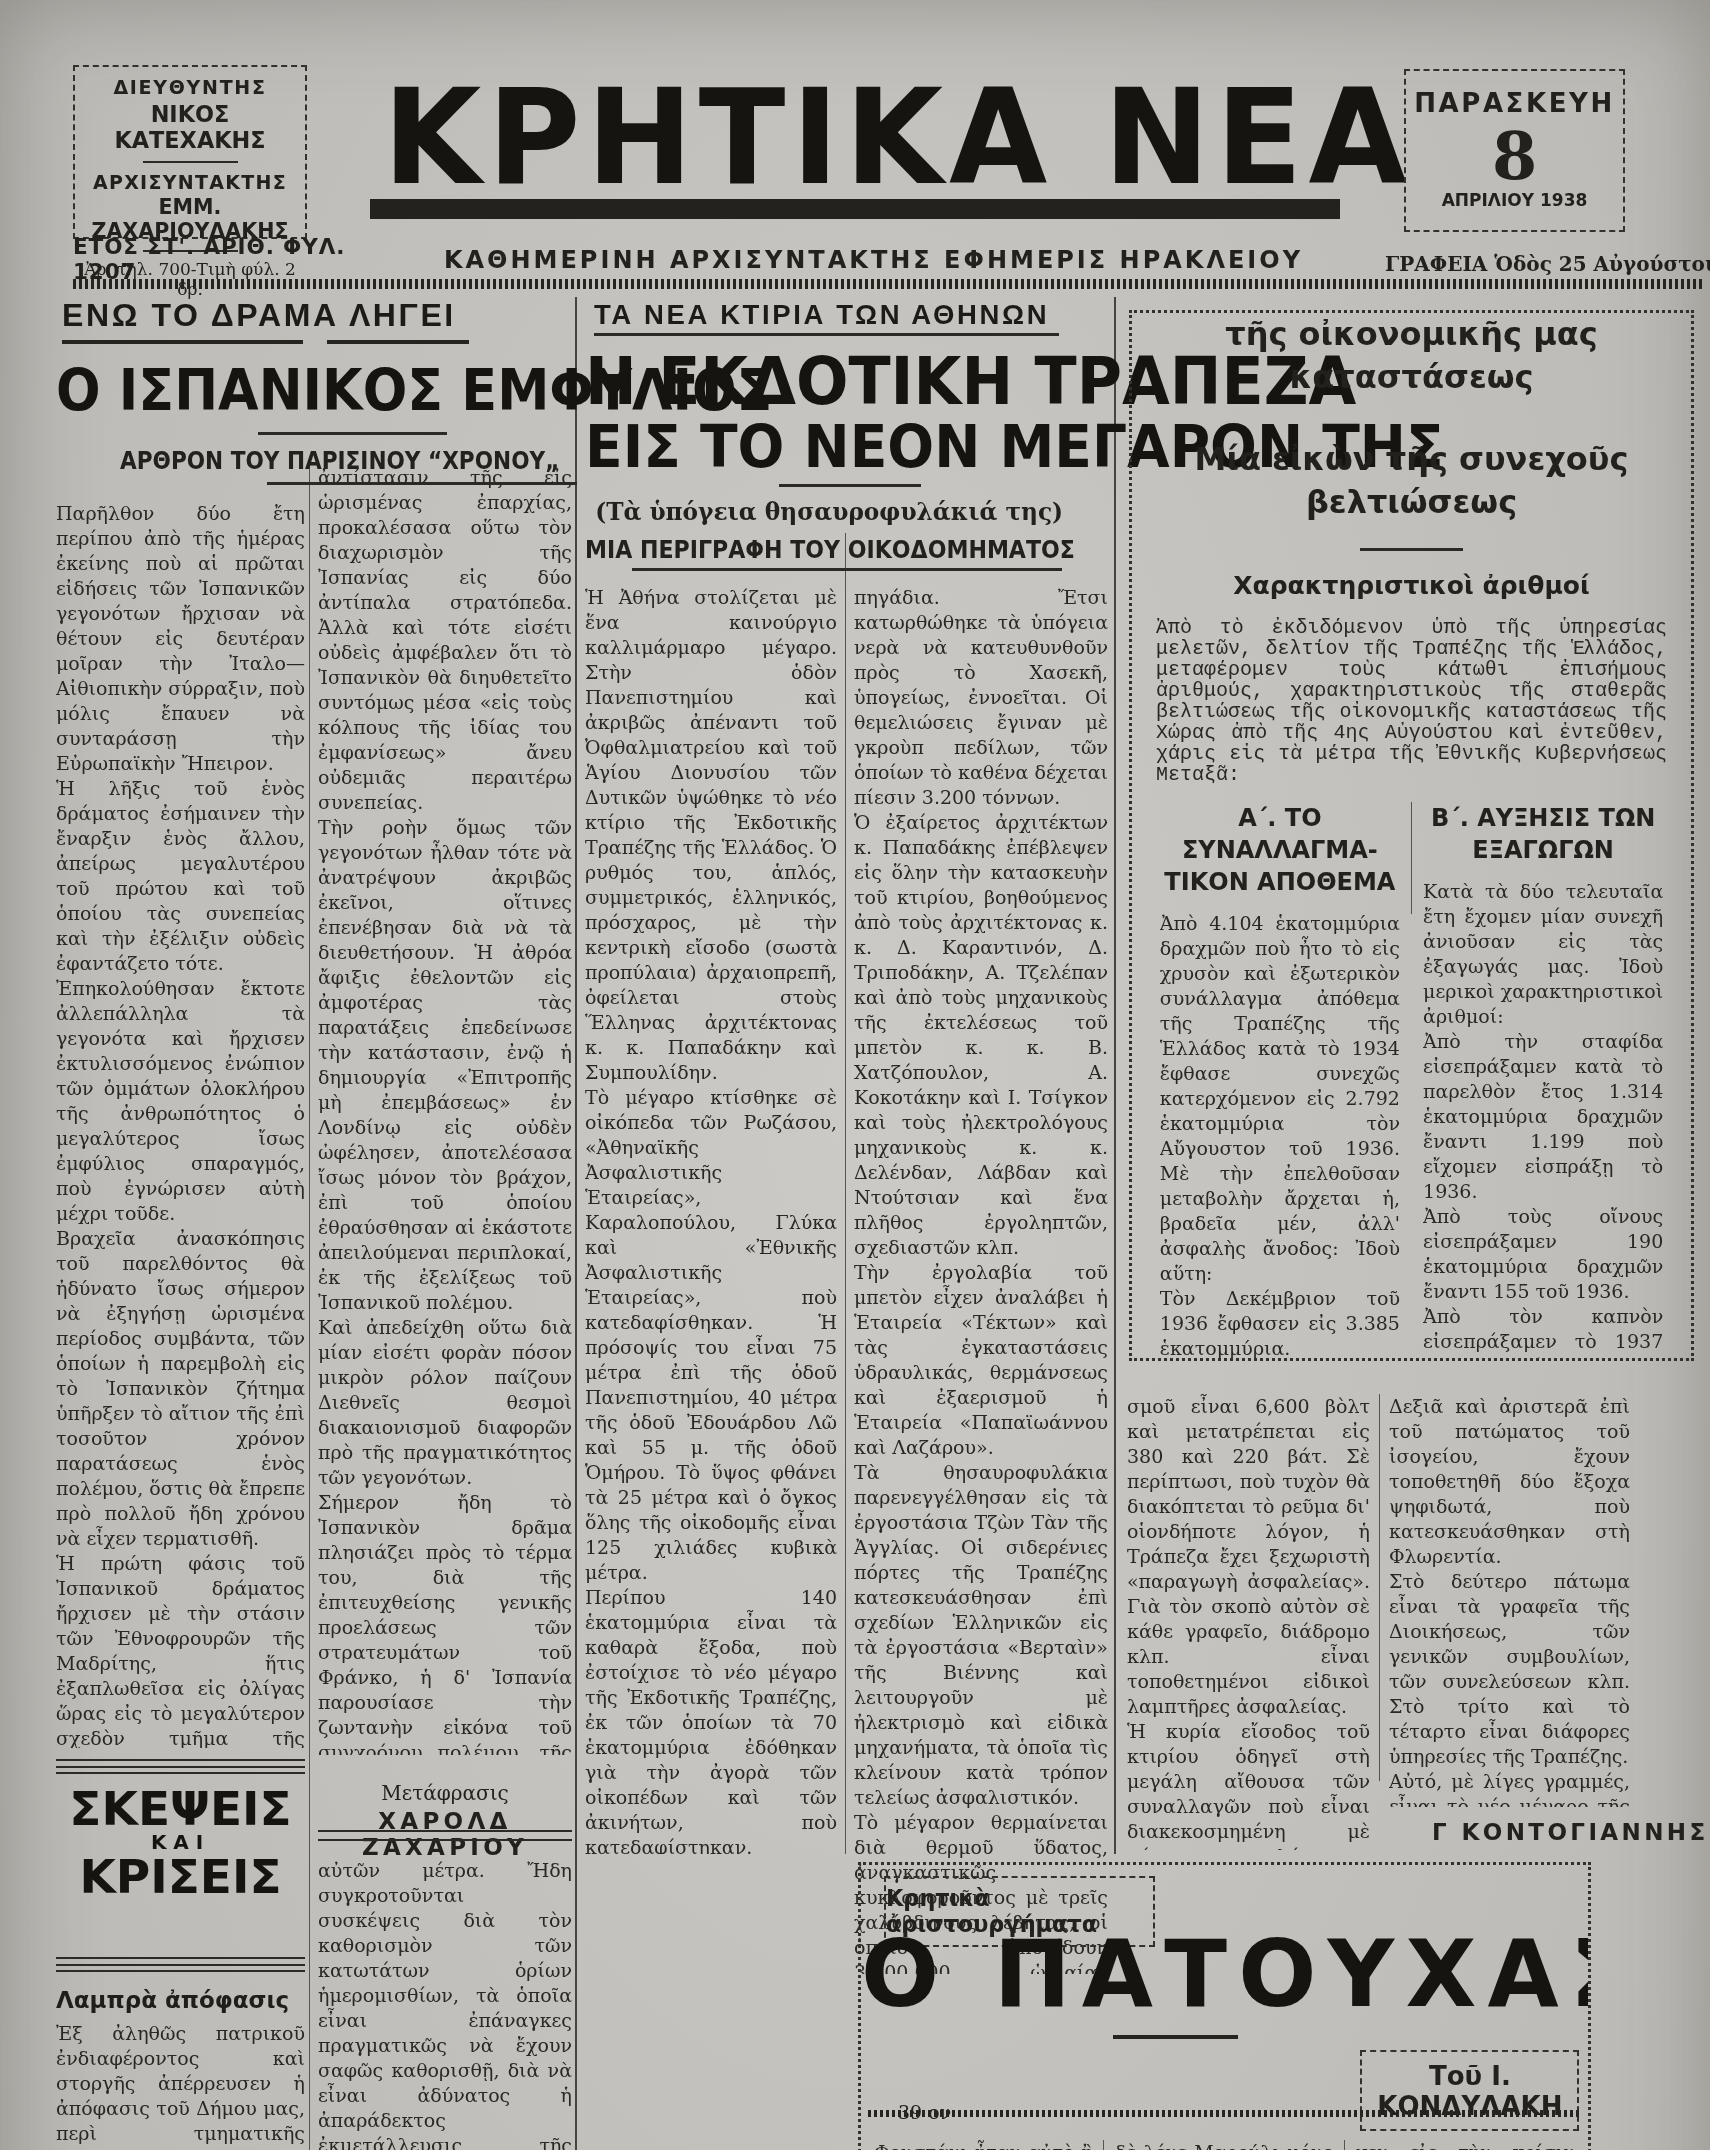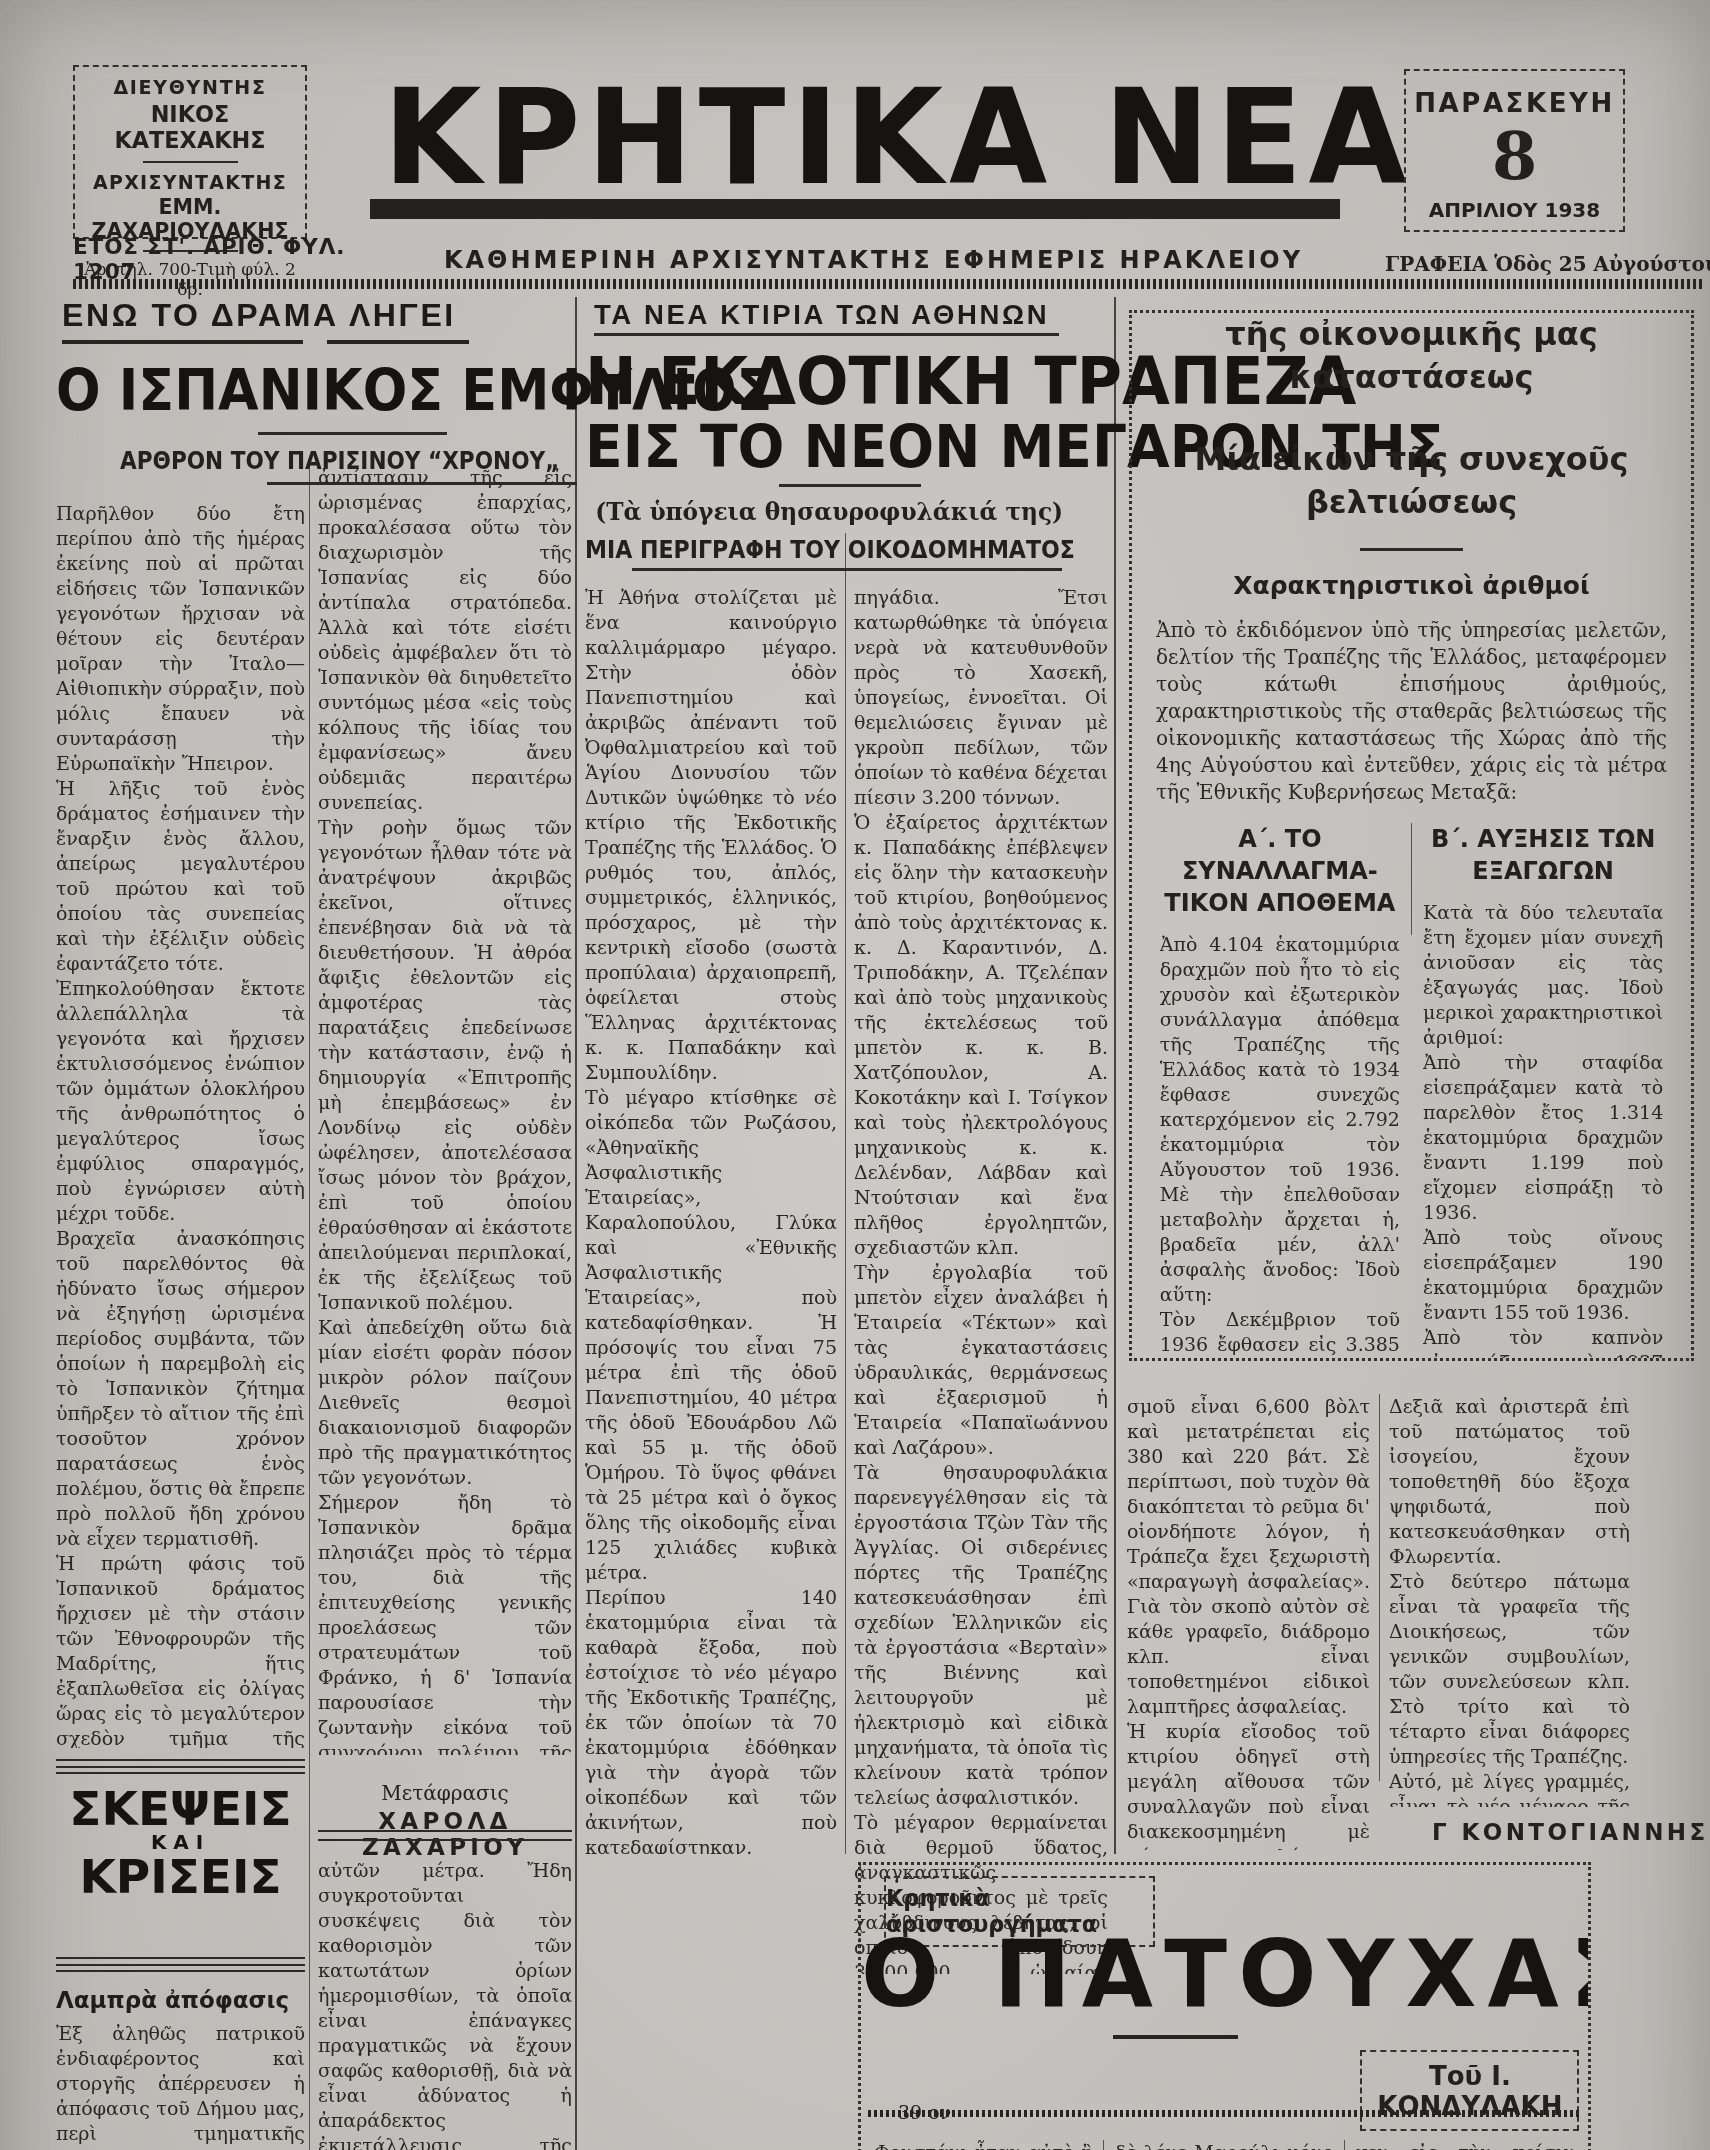--- a/index.html
+++ b/index.html
@@ -73,21 +73,21 @@
   <div class="abs sans" style="left:73px;top:234px;width:275px;font-weight:bold;font-size:21.5px;letter-spacing:0.9px;">ΕΤΟΣ ΣΤ'. ΑΡΙΘ. ΦΥΛ. 1207</div>
 
   <div class="abs headline" style="left:383px;top:60px;width:981px;text-align:center;font-size:127px;letter-spacing:6px;transform:scaleY(1.04);transform-origin:top;">ΚΡΗΤΙΚΑ ΝΕΑ</div>
   <div class="abs" style="left:370px;top:199px;width:970px;height:20px;background:#24221e;"></div>
 
   <div class="abs sans" style="left:383px;top:246px;width:981px;text-align:center;font-weight:bold;font-size:24px;letter-spacing:3px;">ΚΑΘΗΜΕΡΙΝΗ ΑΡΧΙΣΥΝΤΑΚΤΗΣ ΕΦΗΜΕΡΙΣ ΗΡΑΚΛΕΙΟΥ</div>
 
   <div class="abs dashbox" style="left:1404px;top:69px;width:217px;height:159px;text-align:center;">
     <div class="sans" style="font-weight:bold;font-size:26px;letter-spacing:2.6px;margin-top:17px;">ΠΑΡΑΣΚΕΥΗ</div>
     <div style="font-weight:bold;font-size:65px;line-height:65px;margin-top:6px;">8</div>
-    <div class="sans" style="font-weight:bold;font-size:20px;margin-top:9px;">ΑΠΡΙΛΙΟΥ 1938</div>
+    <div class="sans" style="font-weight:bold;font-size:17px;margin-top:1px;">ΑΠΡΙΛΙΟΥ 1938</div>
   </div>
   <div class="abs" style="left:1385px;top:252px;width:318px;font-weight:bold;font-size:20px;white-space:nowrap;">ΓΡΑΦΕΙΑ Ὁδὸς 25 Αὐγούστου</div>
 
   <div class="abs dashrule" style="left:73px;top:279px;width:1630px;"></div>
 
   <div class="abs vrule" style="left:575px;top:297px;height:2417px;"></div>
   <div class="abs vrule" style="left:1114px;top:297px;height:1557px;"></div>
   <div class="abs vrule" style="left:309px;top:465px;width:1.3px;height:2250px;background:#56544e;"></div>
   <div class="abs vrule" style="left:845px;top:533px;width:1.3px;height:1321px;background:#56544e;"></div>
   <div class="abs vrule" style="left:1379px;top:1394px;width:1.3px;height:387px;background:#56544e;"></div>
@@ -166,21 +166,21 @@
 Στὸ δεύτερο πάτωμα εἶναι τὰ γραφεῖα τῆς Διοικήσεως, τῶν γενικῶν συμβουλίων, τῶν συνελεύσεων κλπ. Στὸ τρίτο καὶ τὸ τέταρτο εἶναι διάφορες ὑπηρεσίες τῆς Τραπέζης.
 Αὐτό, μὲ λίγες γραμμές, εἶναι τὸ νέο μέγαρο τῆς Ἐκδοτικῆς Τραπέζης, ποὺ χρωστᾶ τὴν ἀνέγερσή του στὸν δραστήριο διοικητή της κ. Τσουδερόν.
 Ὁ κ. Τσουδερὸς ἀπὸ σήμερον ἐγκαθίσταται στὸ ἵδρυμα, γιὰ τὸ ὁποῖον ὁ ἴδιος ἐκοπίασε, ἐμόχθησε. Τὸ παραδίδει ὁ κ. Τσουδερὸς σήμερα στὸ λαὸ τῆς Πρωτευούσης, στὸν Ἑλληνικὸ λαό, στολίδι περίλαμπρο τῆς Ἀθήνας, νεώτατο μέγαρο «χάρμα ὀφθαλμῶν».</div>
   <div class="abs sans" style="left:1432px;top:1819px;font-weight:bold;font-size:23px;letter-spacing:3.4px;">Γ ΚΟΝΤΟΓΙΑΝΝΗΣ</div>
 
   <div class="abs dotbox" style="left:1129px;top:310px;width:559px;height:1045px;overflow:hidden;">
     <div class="sans centered" style="font-weight:bold;font-size:32px;line-height:43px;">τῆς οἰκονομικῆς μας καταστάσεως</div>
     <div class="sans centered" style="font-weight:bold;font-size:32px;line-height:43px;margin-top:39px;">Μία εἰκὼν τῆς συνεχοῦς βελτιώσεως</div>
     <div style="width:103px;height:3.4px;background:#2c2a26;margin:24px auto 19.4px auto;"></div>
     <div class="sans centered" style="font-weight:bold;font-size:25px;">Χαρακτηριστικοὶ ἀριθμοί</div>
-    <div class="body-text" style="margin:17px 24px 0 24px;font-size:20px;line-height:27px;">Ἀπὸ τὸ ἐκδιδόμενον ὑπὸ τῆς ὑπηρεσίας μελετῶν, δελτίον τῆς Τραπέζης τῆς Ἑλλάδος, μεταφέρομεν τοὺς κάτωθι ἐπισήμους ἀριθμούς, χαρακτηριστικοὺς τῆς σταθερᾶς βελτιώσεως τῆς οἰκονομικῆς καταστάσεως τῆς Χώρας ἀπὸ τῆς 4ης Αὐγούστου καὶ ἐντεῦθεν, χάρις εἰς τὰ μέτρα τῆς Ἐθνικῆς Κυβερνήσεως Μεταξᾶ:</div>
+    <div class="body-text" style="margin:17px 24px 0 24px;font-size:20px;line-height:21px;font-family:Liberation Mono, monospace;">Ἀπὸ τὸ ἐκδιδόμενον ὑπὸ τῆς ὑπηρεσίας μελετῶν, δελτίον τῆς Τραπέζης τῆς Ἑλλάδος, μεταφέρομεν τοὺς κάτωθι ἐπισήμους ἀριθμούς, χαρακτηριστικοὺς τῆς σταθερᾶς βελτιώσεως τῆς οἰκονομικῆς καταστάσεως τῆς Χώρας ἀπὸ τῆς 4ης Αὐγούστου καὶ ἐντεῦθεν, χάρις εἰς τὰ μέτρα τῆς Ἐθνικῆς Κυβερνήσεως Μεταξᾶ:</div>
     <div style="display:flex;margin:17px 17px 0 17px;">
       <div style="width:50%;padding:0 10.8px;">
         <div class="sans centered" style="font-weight:bold;font-size:24px;line-height:32px;">
           <div>Α΄. ΤΟ ΣΥΝΑΛΛΑΓΜΑ-</div>
           <div>ΤΙΚΟΝ ΑΠΟΘΕΜΑ</div>
         </div>
         <div class="body-text" style="margin-top:13px;height:495px;">Ἀπὸ 4.104 ἑκατομμύρια δραχμῶν ποὺ ἦτο τὸ εἰς χρυσὸν καὶ ἐξωτερικὸν συνάλλαγμα ἀπόθεμα τῆς Τραπέζης τῆς Ἑλλάδος κατὰ τὸ 1934 ἔφθασε συνεχῶς κατερχόμενον εἰς 2.792 ἑκατομμύρια τὸν Αὔγουστον τοῦ 1936. Μὲ τὴν ἐπελθοῦσαν μεταβολὴν ἄρχεται ἡ, βραδεῖα μέν, ἀλλ' ἀσφαλὴς ἄνοδος: Ἰδοὺ αὕτη:
 Τὸν Δεκέμβριον τοῦ 1936 ἔφθασεν εἰς 3.385 ἑκατομμύρια.
 Τὸν Δεκέμβριον τοῦ 1937 ἔφθασεν εἰς 3.675 ἑκατομμύρια.
 Προσεγγίζομεν δηλαδὴ εἰς τὴν ἀνάκτησιν ὅλου τοῦ συναλλαγματικοῦ ἀποθέματος, τὸ ὁποῖον λόγῳ τῆς ἐσωτερικῆς ἀναρχίας τῆς προαυγουστιανῆς ἐποχῆς εἴχομεν ἀπολέσῃ.</div>

